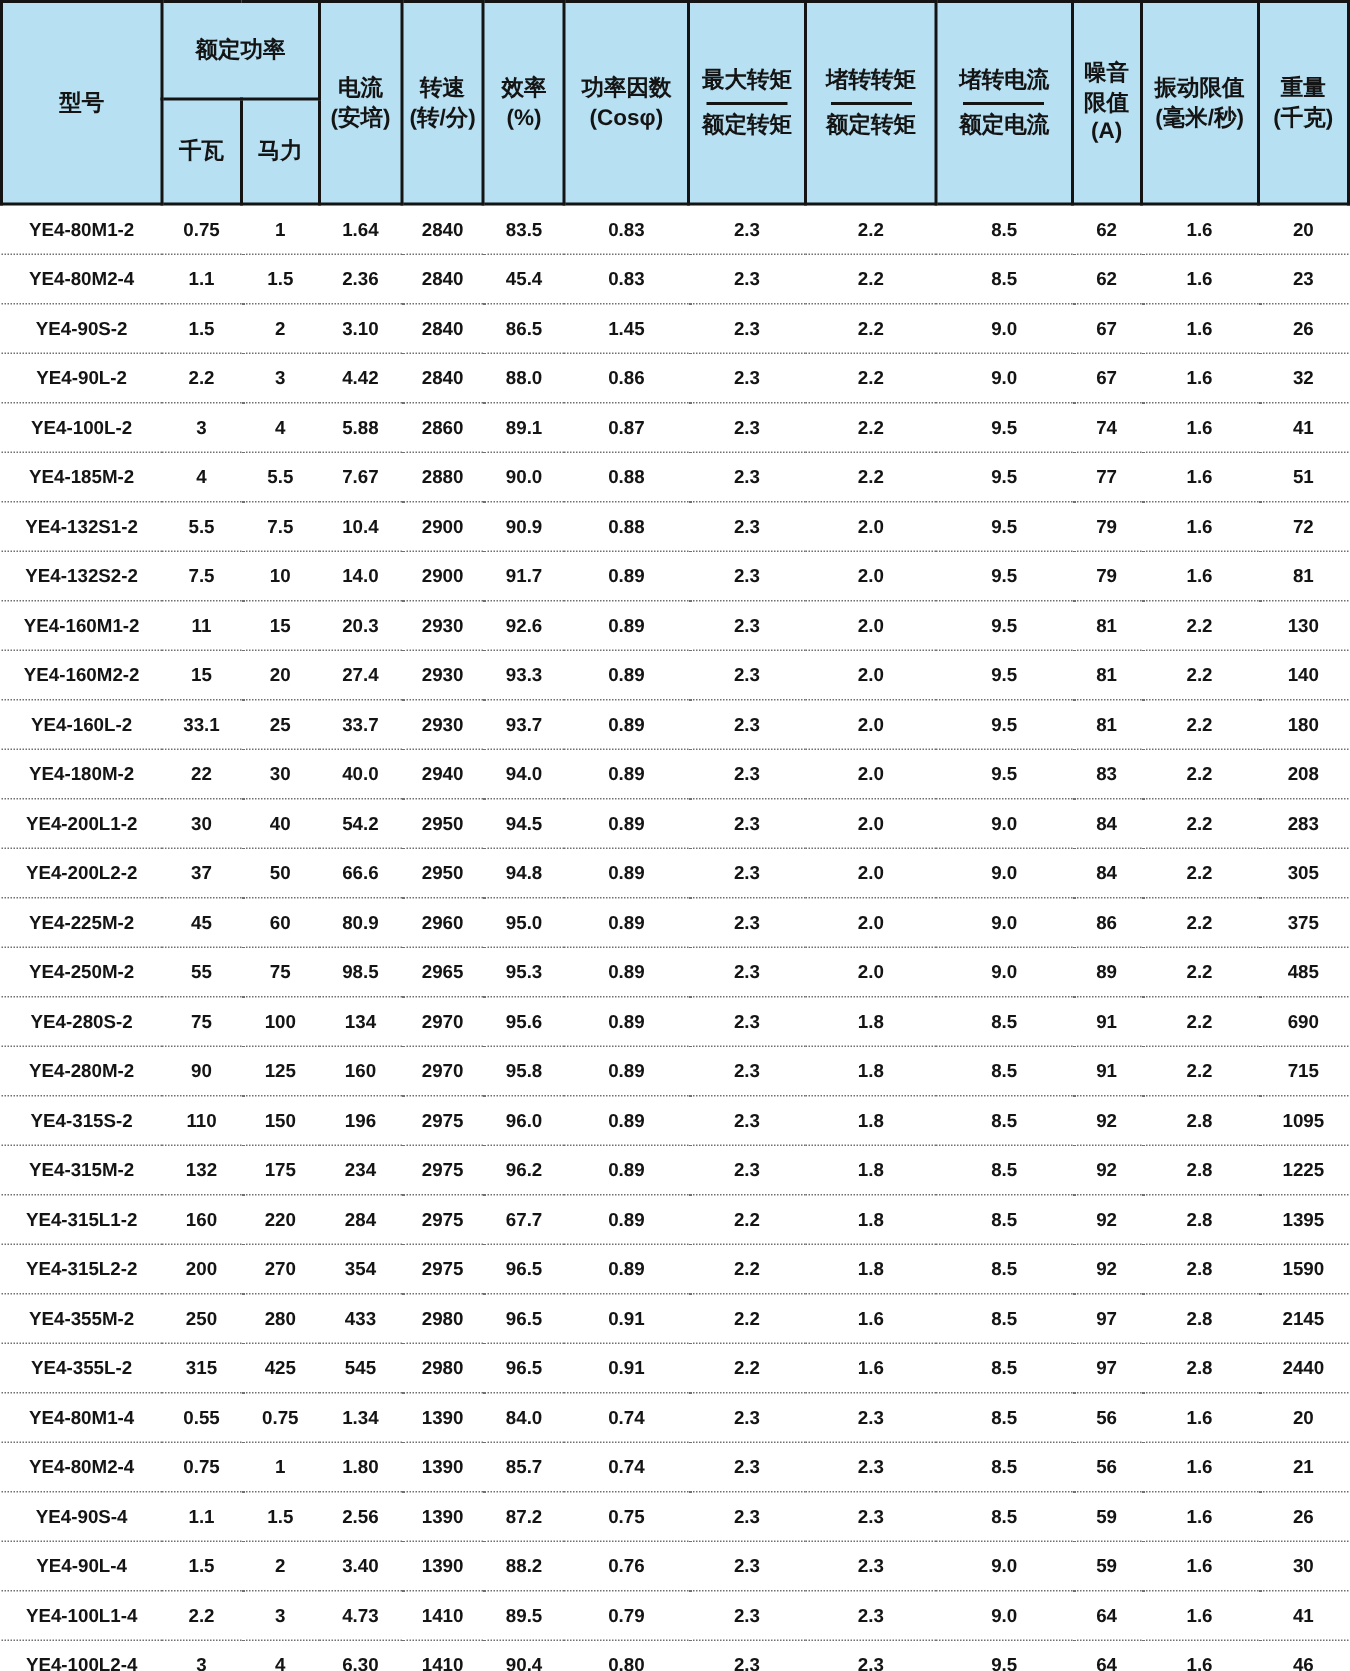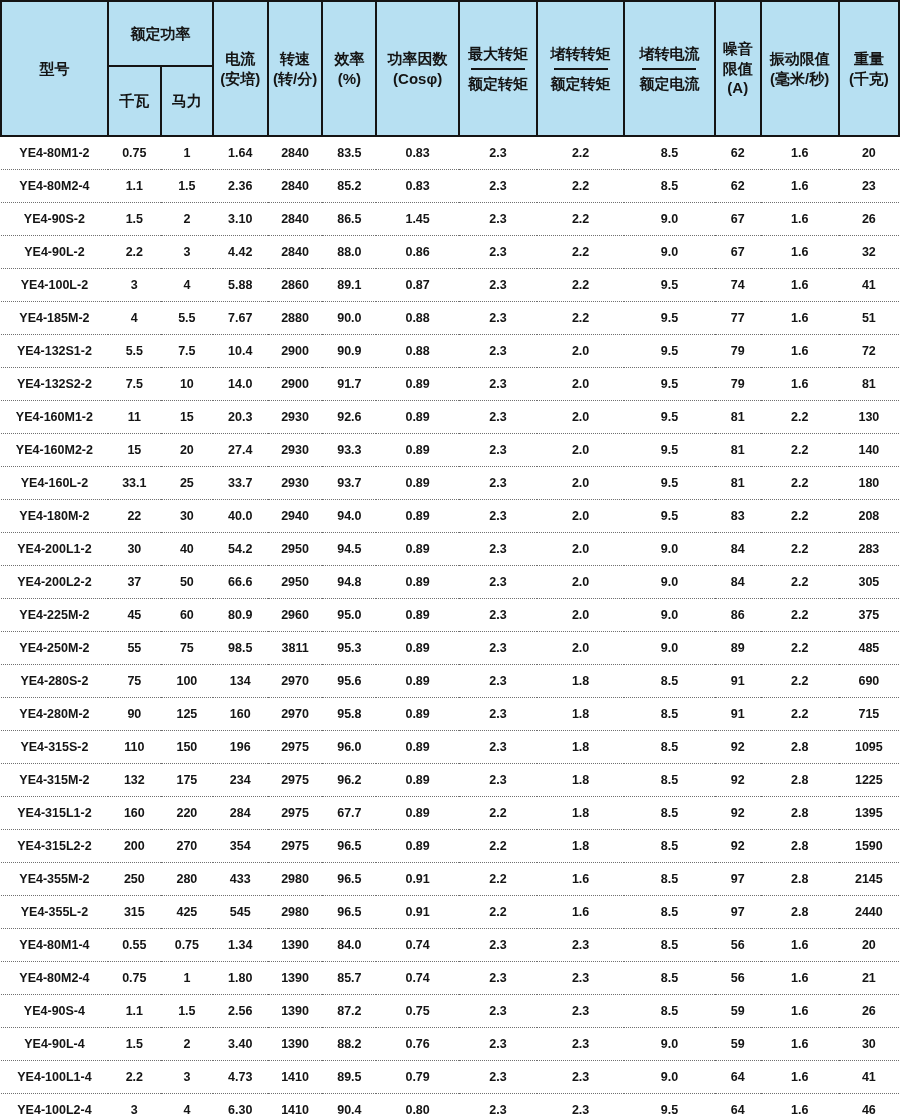--- a/index.html
+++ b/index.html
@@ -139,21 +139,21 @@
         <td>62</td>
         <td>1.6</td>
         <td>20</td>
       </tr>
       <tr>
         <td>YE4-80M2-4</td>
         <td>1.1</td>
         <td>1.5</td>
         <td>2.36</td>
         <td>2840</td>
-        <td>85.2</td>
+        <td>45.4</td>
         <td>0.83</td>
         <td>2.3</td>
         <td>2.2</td>
         <td>8.5</td>
         <td>62</td>
         <td>1.6</td>
         <td>23</td>
       </tr>
       <tr>
         <td>YE4-90S-2</td>
@@ -348,21 +348,21 @@
         <td>9.0</td>
         <td>86</td>
         <td>2.2</td>
         <td>375</td>
       </tr>
       <tr>
         <td>YE4-250M-2</td>
         <td>55</td>
         <td>75</td>
         <td>98.5</td>
-        <td>3811</td>
+        <td>2965</td>
         <td>95.3</td>
         <td>0.89</td>
         <td>2.3</td>
         <td>2.0</td>
         <td>9.0</td>
         <td>89</td>
         <td>2.2</td>
         <td>485</td>
       </tr>
       <tr>

